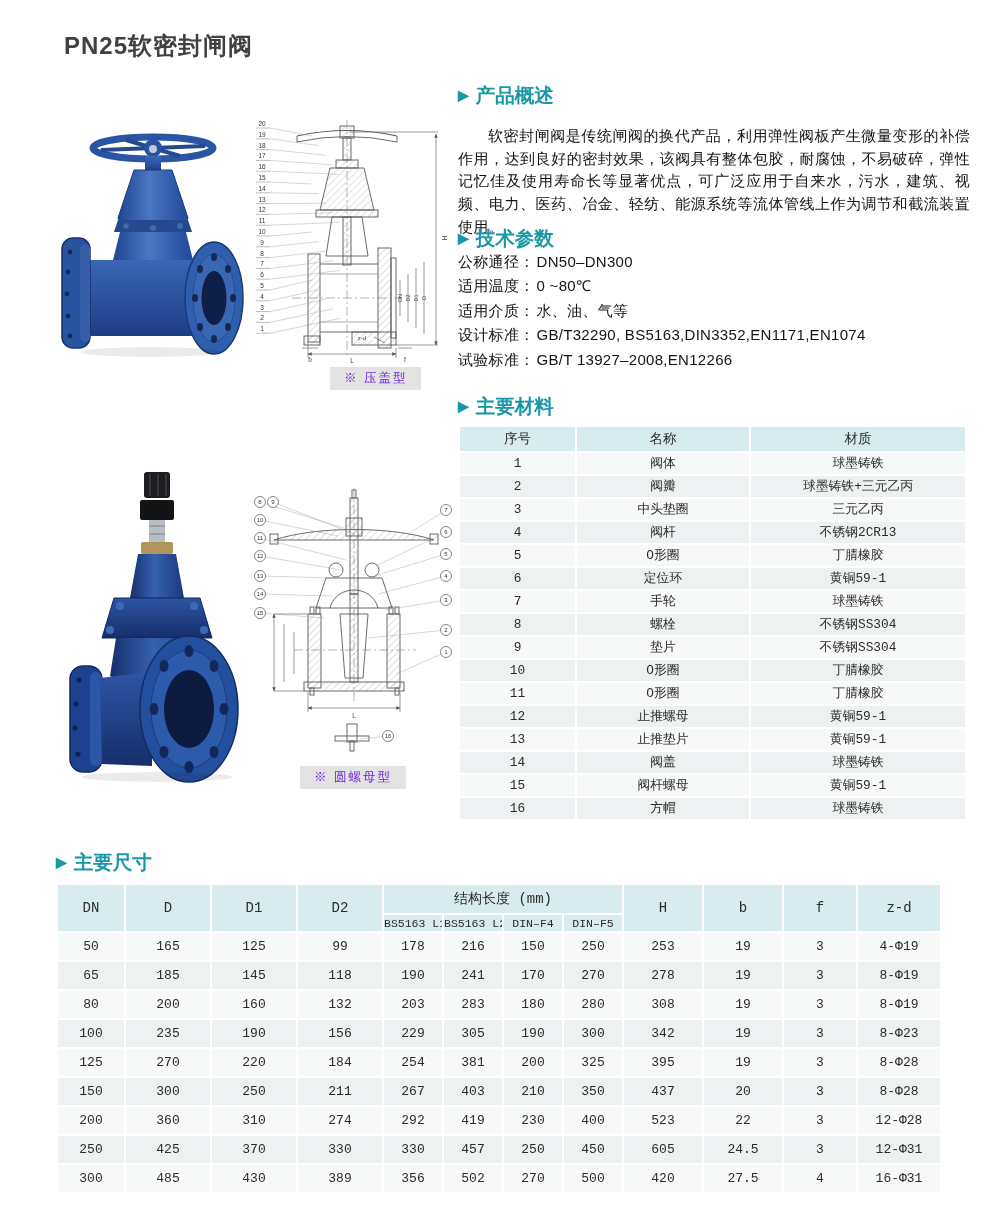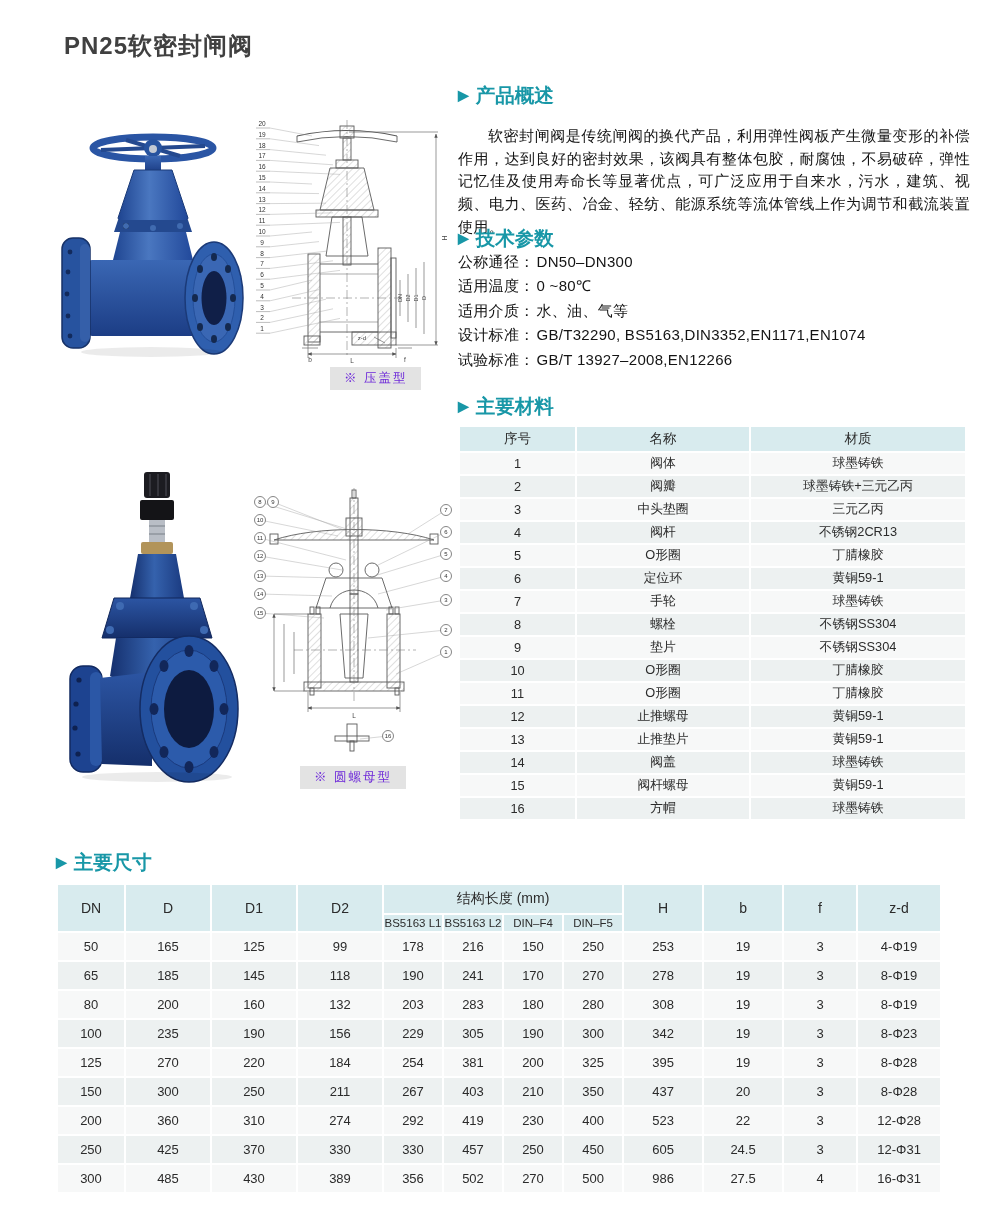--- a/index.html
+++ b/index.html
@@ -27,21 +27,21 @@
 
   .sec-head { display: flex; align-items: center; gap: 7px; color: var(--accent, #1897a7); font-size: 19.5px; font-weight: 600; line-height: 24px; }
   .tri { font-size: 14px; line-height: 14px; color: var(--accent, #1897a7); }
 
   .overview-body { margin-top: 18px; font-size: 15px; line-height: 22.7px; color: #141414; text-align: justify; text-indent: 2em; letter-spacing: 0.3px; }
 
   #tech-params { margin-top: 0; }
   .param-line { font-size: 15px; line-height: 24.4px; color: #141414; letter-spacing: 0.3px; }
   .p-label { margin-right: 2px; }
 
-  table { border-collapse: separate; border-spacing: 2px; background: #fff; table-layout: fixed; }
+  table { border-collapse: separate; border-spacing: 2px; background: #fff; table-layout: fixed; font-family: Liberation Mono, monospace; }
   th, td { text-align: center; vertical-align: middle; color: #2b2b2b; overflow: hidden; white-space: nowrap; }
   th { background: var(--thbg, #d8ebee); font-weight: normal; }
 
   .materials-table { width: 509px; margin-top: 7px; }
   .materials-table th { height: 24px; font-size: 13.5px; }
   .materials-table td { height: 21px; font-size: 12.8px; }
   .materials-table tbody tr:nth-child(odd) td { background: var(--row-odd, #f7f8f8); }
   .materials-table tbody tr:nth-child(even) td { background: var(--row-even, #edf1f1); }
 
   .dims-table { width: 886px; margin-top: 9px; }
@@ -689,21 +689,21 @@
           </tr>
           <tr>
             <td>300</td>
             <td>485</td>
             <td>430</td>
             <td>389</td>
             <td>356</td>
             <td>502</td>
             <td>270</td>
             <td>500</td>
-            <td>986</td>
+            <td>420</td>
             <td>27.5</td>
             <td>4</td>
             <td>16-Φ31</td>
           </tr>
         </tbody>
     </table>
   </section>
 
 </div>
 

